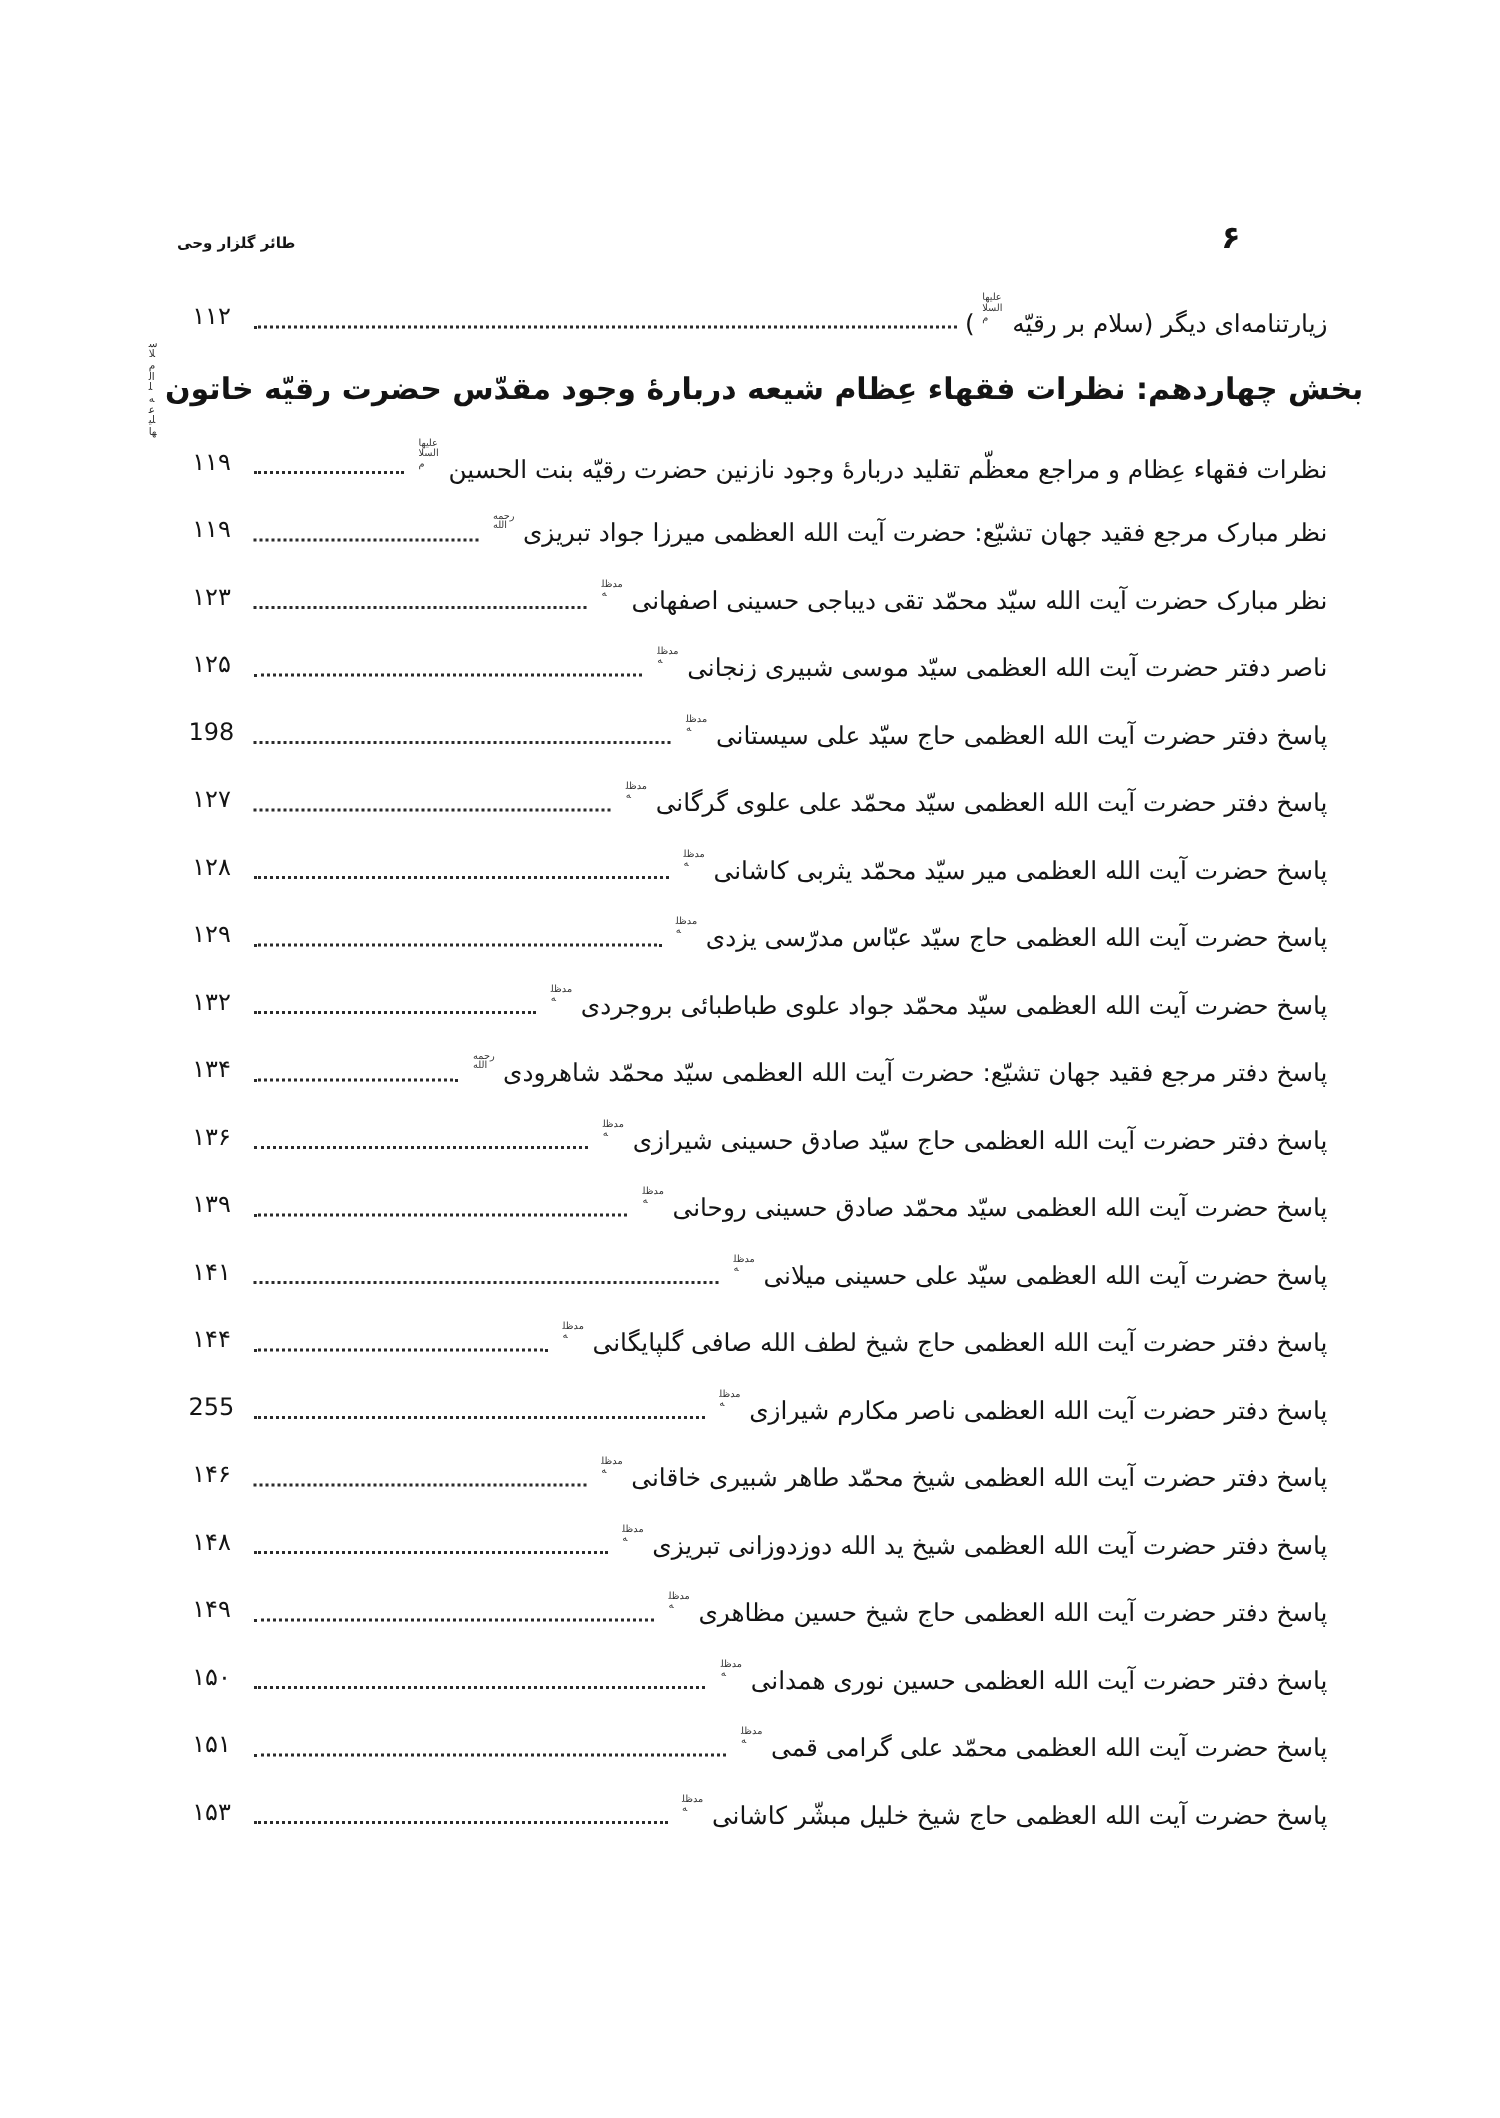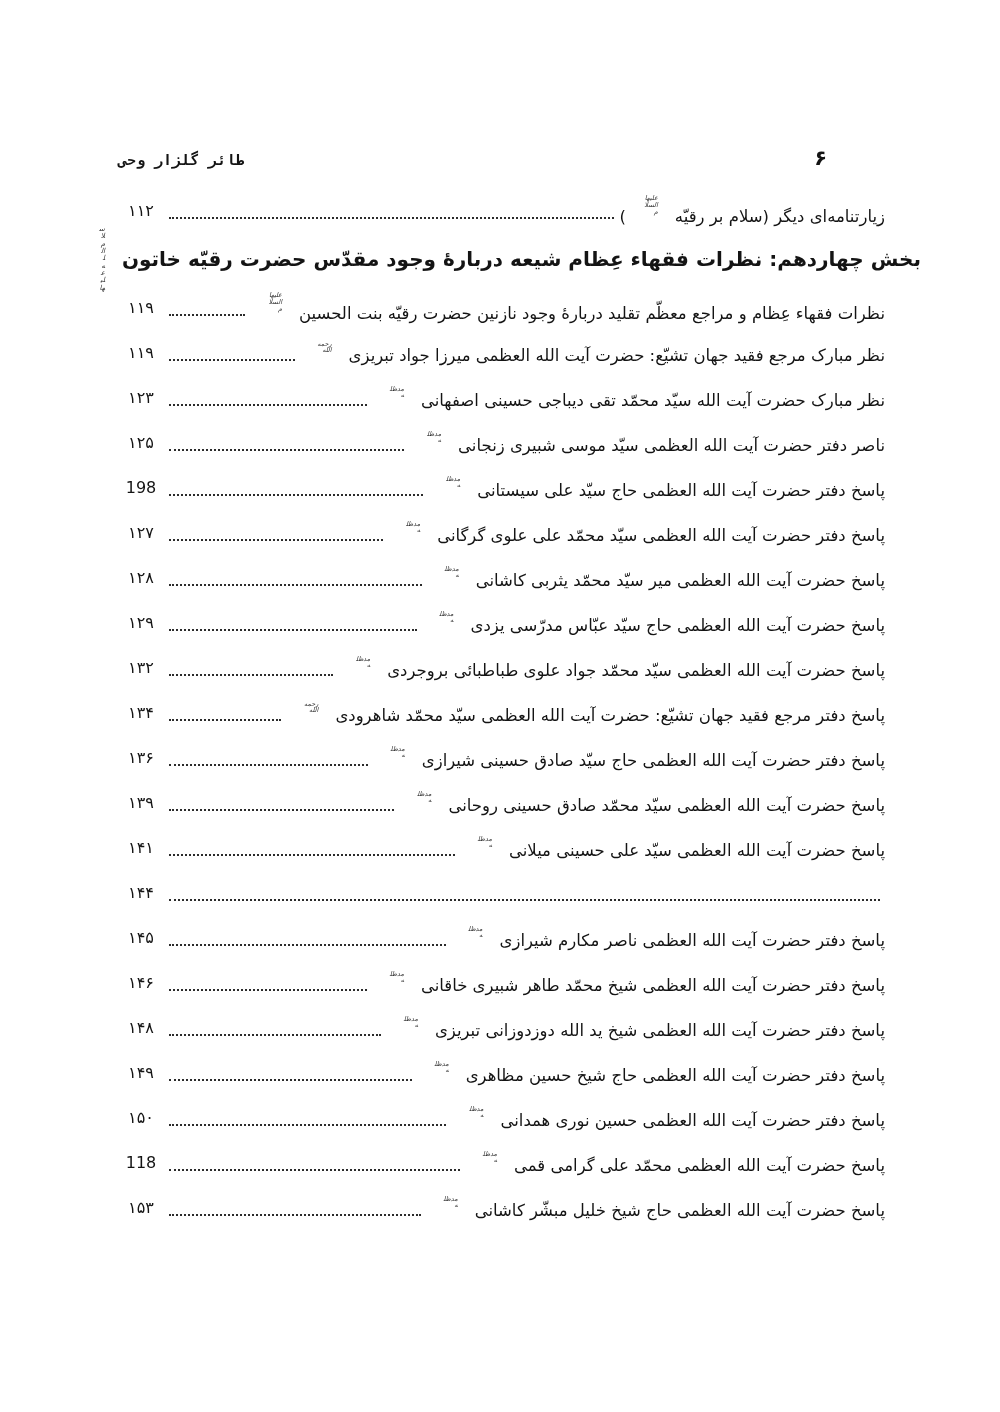--- a/index.html
+++ b/index.html
@@ -23,24 +23,23 @@
     justify-content: space-between;
     align-items: baseline;
     height: 26px;
   }
   .page-num {
     font-size: 21px;
     font-weight: bold;
     margin-right: 58px;
   }
   .book-title {
-    font-size: 15px;
+    font-size: 10px;
     font-weight: bold;
     letter-spacing: 0.3px;
-    font-family: Liberation Mono, monospace;
   }
   .toc-row {
     display: flex;
     align-items: center;
     height: 45px;
   }
   .first-row { margin-top: 16px; }
   .toc-title {
     font-size: 16.5px;
     white-space: nowrap;
@@ -68,28 +67,27 @@
     font-size: 20px;
     font-weight: bold;
     white-space: nowrap;
   }
   .seal {
     display: inline-block;
     font-size: 6.5px;
     line-height: 1.05;
     width: 15px;
     vertical-align: 8px;
-    text-align: right;
+    text-align: left;
     white-space: normal;
     overflow-wrap: anywhere;
     word-break: break-all;
     color: #333;
-    margin: 0 17px;
+    margin: 0 5px;
     font-weight: normal;
-    font-style: italic;
   }
   .seal-lg {
     font-size: 7px;
     width: 17px;
     vertical-align: 11px;
   }
   .toc-list { }
 </style>
 </head>
 <body>
@@ -185,28 +183,29 @@
       <span class="pnum">۱۳۹</span>
     </div>
 
     <div class="toc-row">
       <span class="toc-title"><span>پاسخ حضرت آیت الله العظمی سیّد علی حسینی میلانی</span><span class="seal">مدظله</span></span>
       <span class="leader"></span>
       <span class="pnum">۱۴۱</span>
     </div>
 
     <div class="toc-row">
+      <span class="toc-title"><span>پاسخ دفتر حضرت آیت الله العظمی حاج شیخ لطف الله صافی گلپایگانی</span><span class="seal">مدظله</span></span>
       <span class="leader"></span>
       <span class="pnum">۱۴۴</span>
     </div>
 
     <div class="toc-row">
       <span class="toc-title"><span>پاسخ دفتر حضرت آیت الله العظمی ناصر مکارم شیرازی</span><span class="seal">مدظله</span></span>
       <span class="leader"></span>
-      <span class="pnum">۱۴۵</span>
+      <span class="pnum">255</span>
     </div>
 
     <div class="toc-row">
       <span class="toc-title"><span>پاسخ دفتر حضرت آیت الله العظمی شیخ محمّد طاهر شبیری خاقانی</span><span class="seal">مدظله</span></span>
       <span class="leader"></span>
       <span class="pnum">۱۴۶</span>
     </div>
 
     <div class="toc-row">
       <span class="toc-title"><span>پاسخ دفتر حضرت آیت الله العظمی شیخ ید الله دوزدوزانی تبریزی</span><span class="seal">مدظله</span></span>
@@ -222,21 +221,21 @@
 
     <div class="toc-row">
       <span class="toc-title"><span>پاسخ دفتر حضرت آیت الله العظمی حسین نوری همدانی</span><span class="seal">مدظله</span></span>
       <span class="leader"></span>
       <span class="pnum">۱۵۰</span>
     </div>
 
     <div class="toc-row">
       <span class="toc-title"><span>پاسخ حضرت آیت الله العظمی محمّد علی گرامی قمی</span><span class="seal">مدظله</span></span>
       <span class="leader"></span>
-      <span class="pnum">118</span>
+      <span class="pnum">۱۵۱</span>
     </div>
 
     <div class="toc-row">
       <span class="toc-title"><span>پاسخ حضرت آیت الله العظمی حاج شیخ خلیل مبشّر کاشانی</span><span class="seal">مدظله</span></span>
       <span class="leader"></span>
       <span class="pnum">۱۵۳</span>
     </div>
   </div>
 
 </div>

